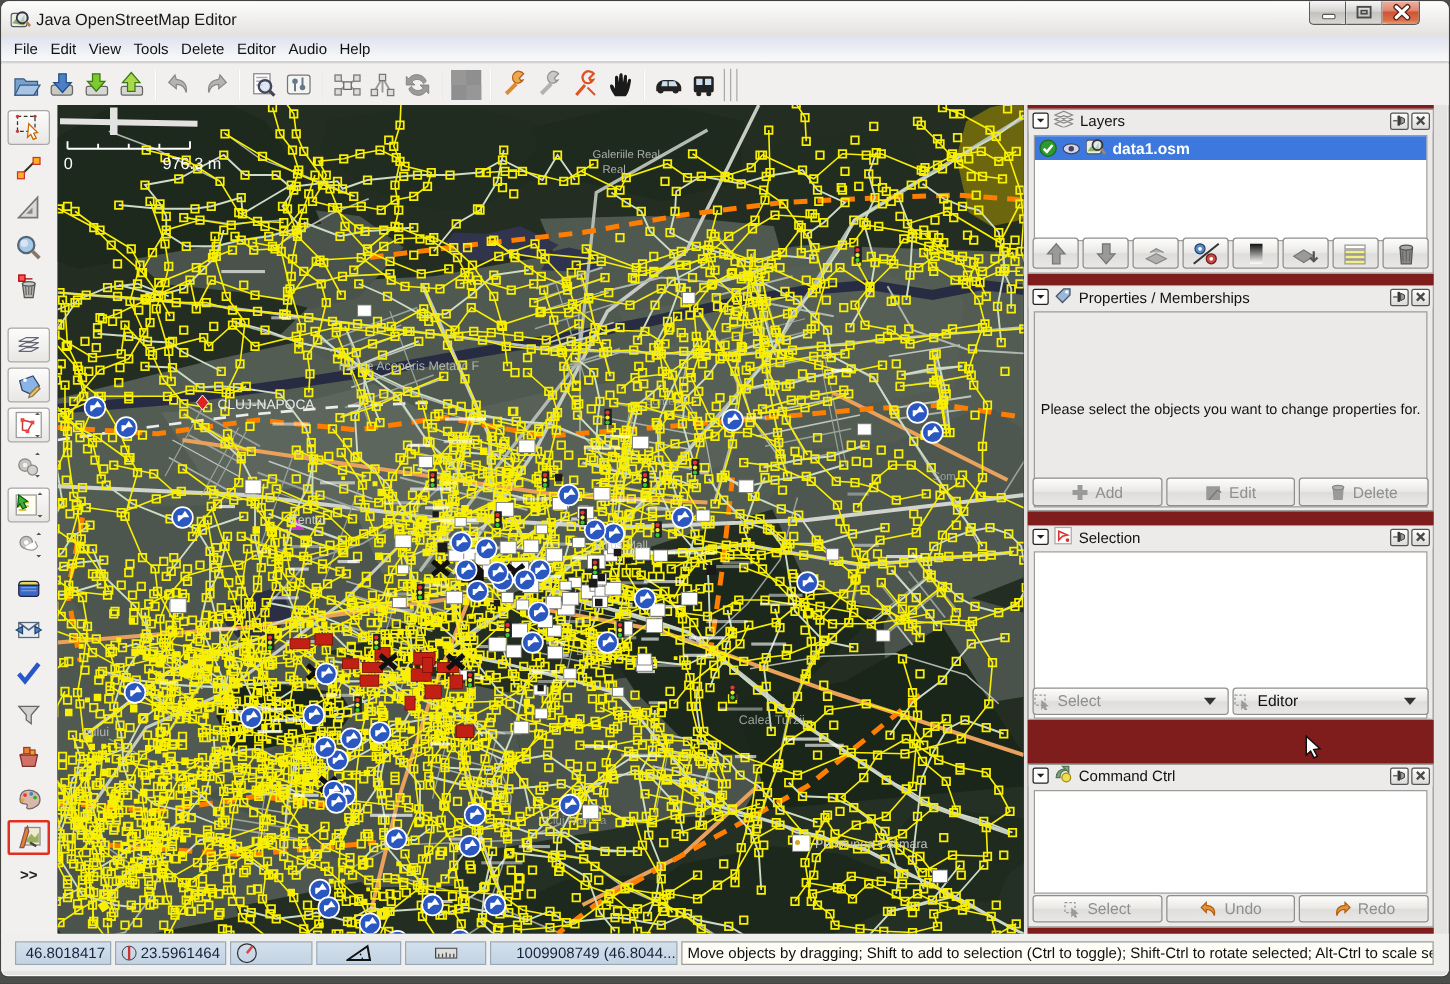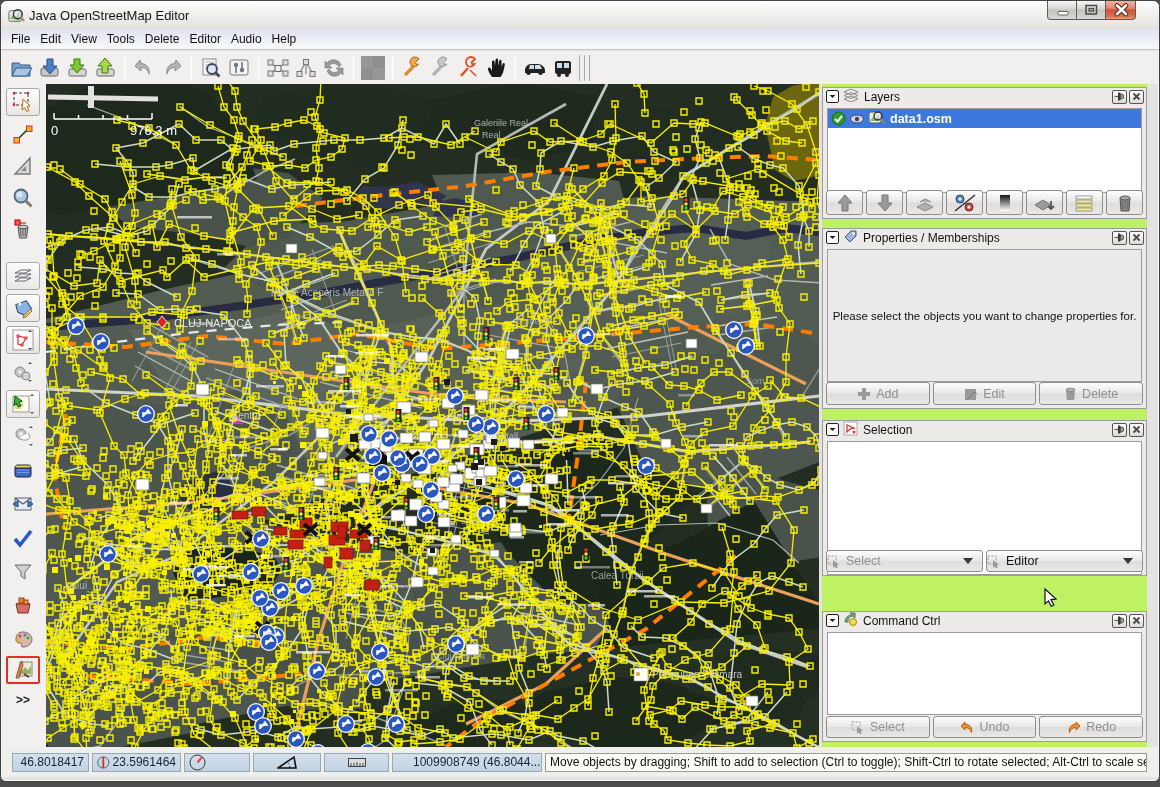--- a/index.html
+++ b/index.html
@@ -28,21 +28,21 @@
 .tsep { width:1px; height:24px; background:#b9b8b6; margin:0 5px; border-right:1px solid #fff; }
 .tbtn { width:28px; height:28px; display:flex; align-items:center; justify-content:center; }
 
 #lbar { position:absolute; left:1px; top:84px; width:45px; bottom:36px; background:#f1f0ee; }
 .lbtn { position:absolute; left:5px; width:34px; height:28px; display:flex; align-items:center; justify-content:center; }
 .lbtn.raised { border:1px solid #a9a8a5; border-radius:3px; background:linear-gradient(#fcfcfb,#e8e7e4); box-shadow:inset 0 1px 0 #fff; }
 .lbtn.hot { border:2px solid #e03020; border-radius:2px; }
 
 #map { position:absolute; left:46px; top:84px; width:773px; height:663px; background:#20291f; overflow:hidden; }
 
-#rpanel { position:absolute; left:822px; top:84px; width:325px; bottom:36px; background:#bef264; }
+#rpanel { position:absolute; left:822px; top:84px; width:325px; bottom:36px; background:#7f1d1d; }
 .panel { position:absolute; left:0; width:325px; border:1px solid #9d9c9a; background:#ecebe9; }
 .phead { position:absolute; left:0; top:0; right:0; height:17px; background:#ecebe9; font-size:12px; color:#111;
   display:flex; align-items:center; }
 .phead .nm { margin-left:5px; }
 .collbtn { width:13px; height:13px; margin-left:3px; border:1px solid #222; border-radius:2px; background:#fff;
   display:flex; align-items:center; justify-content:center; }
 .hbtn { width:15px; height:14px; border:1px solid #555; border-radius:2px; background:linear-gradient(#fefefe,#dcdbd9);
   display:flex; align-items:center; justify-content:center; margin-left:2px; }
 .pbody { position:absolute; left:4px; right:4px; background:#fff; border:1px solid #9d9c9a; }
 .btnrow { position:absolute; left:3px; right:3px; display:flex; gap:3px; }
@@ -1662,21 +1662,21 @@
             <rect x="4" y="1.5" width="2" height="8" fill="#3a3a3a"></rect>
             <path d="M6.5 2.5L9.5 4v3L6.5 8.5z" fill="#9aa49a" stroke="#3a3a3a" stroke-width="0.8"></path>
           </svg>
         </div>
         <div class="hbtn" style="margin-right:2px">
           <svg width="11" height="11" viewBox="0 0 11 11">
             <path d="M2.5 2.5l6 6m0-6l-6 6" stroke="#4a4a4a" stroke-width="1.8"></path>
           </svg>
         </div>
       </div>
-  <div class="pbody" style="top:20px;height:133px;background:#ebeae8;display:flex;align-items:center;justify-content:center">
+  <div class="pbody" style="top:20px;height:157px;background:#ebeae8;display:flex;align-items:center;justify-content:center">
     <span style="font-size:11.5px;color:#111">Please select the objects you want to change properties for.</span>
   </div>
   <div class="btnrow" style="bottom:3px">
     <div class="jbtn" style="height:23px"><svg width="14" height="14" viewBox="0 0 14 14">
             <path d="M5 1h4v4h4v4H9v4H5V9H1V5h4z" fill="#9a9a98"></path>
           </svg>Add</div>
     <div class="jbtn" style="height:23px"><svg width="14" height="14" viewBox="0 0 14 14">
             <rect x="1" y="2" width="11" height="11" fill="#9a9a98"></rect>
             <path d="M3 13l7-8 3 2" stroke="#777" fill="none"></path>
           </svg>Edit</div>

